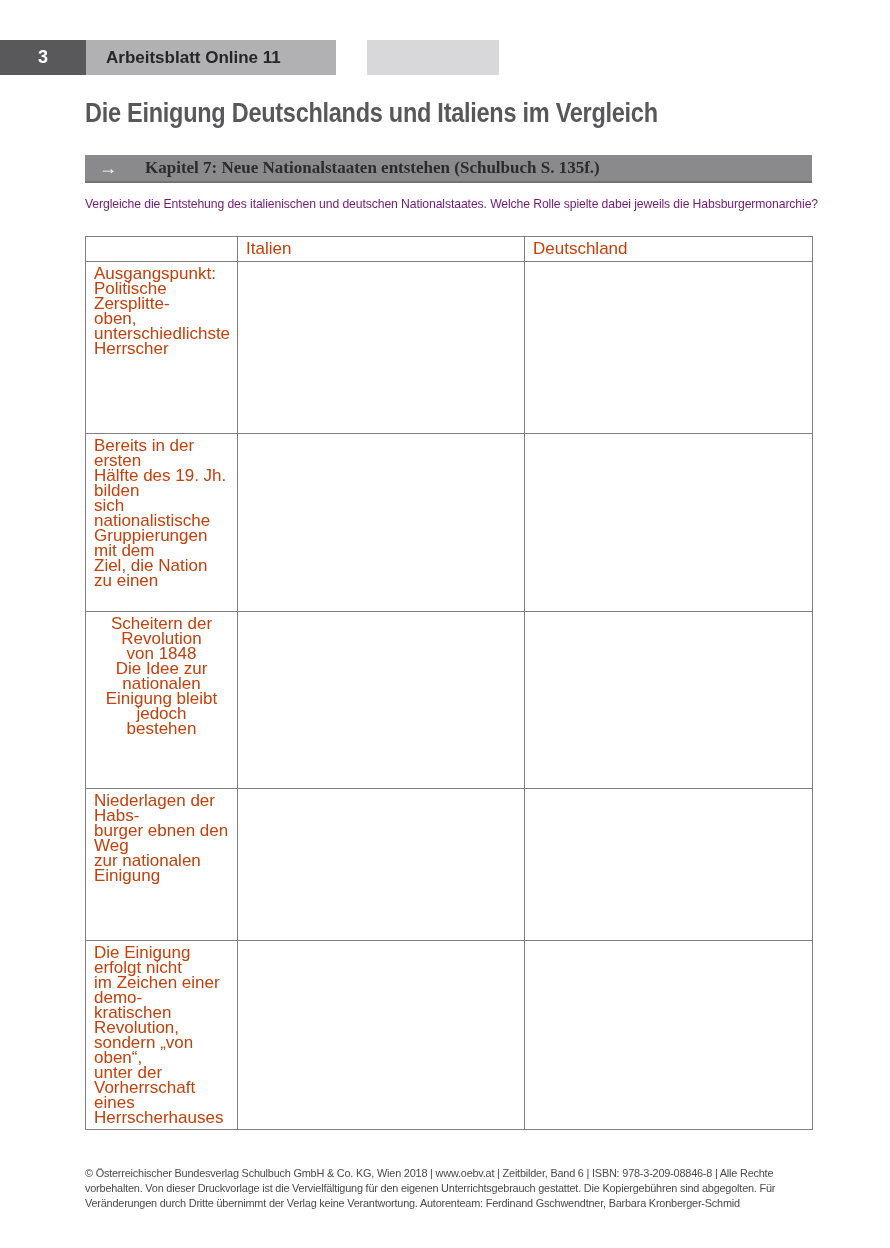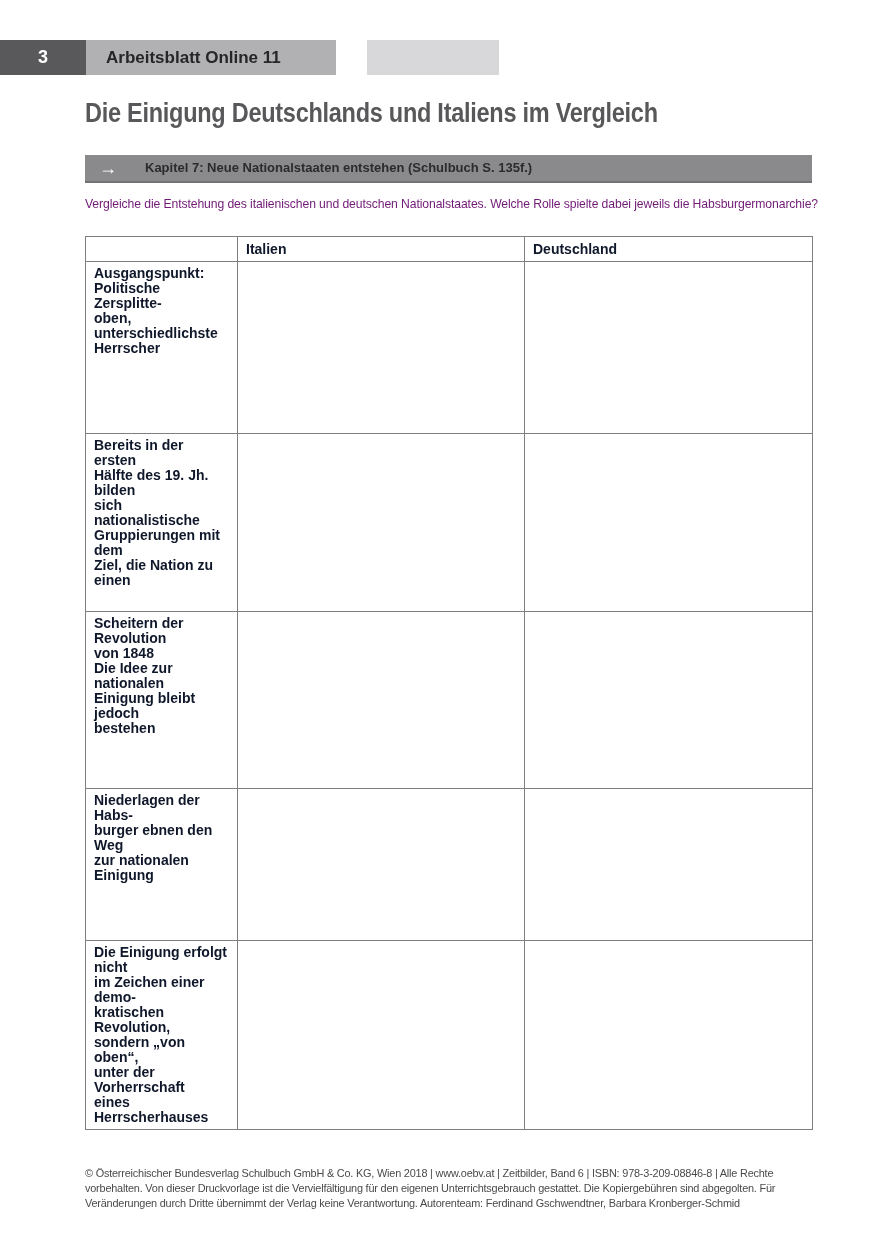--- a/index.html
+++ b/index.html
@@ -49,22 +49,23 @@
     position: absolute; top: 155px; left: 85px; width: 727px; height: 28px;
     background: #8a8a8c; box-sizing: border-box;
     border-bottom: 2px solid #737376;
   }
   .banner .arrow {
     position: absolute; left: 14px; top: 0;
     color: #ffffff; font-size: 18px; font-weight: bold; line-height: 26px;
   }
   .banner .bannertext {
     position: absolute; left: 60px; top: 0;
-    color: #2b2b2d; font-size: 13px; font-weight: bold; line-height: 26px;
+    color: #2b2b2d; font-size: 17px; font-weight: bold; line-height: 26px;
     white-space: nowrap;
+    font-family: Liberation Serif, serif;
   }
 
   
   .instruction {
     position: absolute; top: 197px; left: 85px; margin: 0;
     font-size: 12.2px; color: #701a75; letter-spacing: -0.1px;
     white-space: nowrap;
   }
 
   
@@ -73,28 +74,28 @@
     width: 727px; border-collapse: collapse; table-layout: fixed;
   }
   .comparison-table col.c1 { width: 152px; }
   .comparison-table col.c2 { width: 287px; }
   .comparison-table col.c3 { width: 288px; }
   .comparison-table th, .comparison-table td {
     border: 1px solid #7f7f82;
     vertical-align: top;
     padding: 4px 8px;
     box-sizing: border-box;
-    font-size: 14px; color: #0f172a; font-weight: bold;
+    font-size: 17px; color: #c2410c; font-weight: normal;
     text-align: left;
   }
   .comparison-table thead th { height: 25px; line-height: 16px; }
   .comparison-table td.row-label { white-space: pre-line; line-height: 15px; }
   tr.r0 td { height: 172px; }
   tr.r1 td { height: 178px; }
-  tr.r2 td { height: 177px; }
+  tr.r2 td { height: 177px; text-align: center; }
   tr.r3 td { height: 152px; }
   tr.r4 td { height: 177px; }
 
   
   .footer {
     position: absolute; top: 1166px; left: 85px; width: 740px;
     font-size: 10.9px; color: #4a4a4c; line-height: 15px;
     letter-spacing: -0.2px;
   }
   .footer div { white-space: nowrap; }

